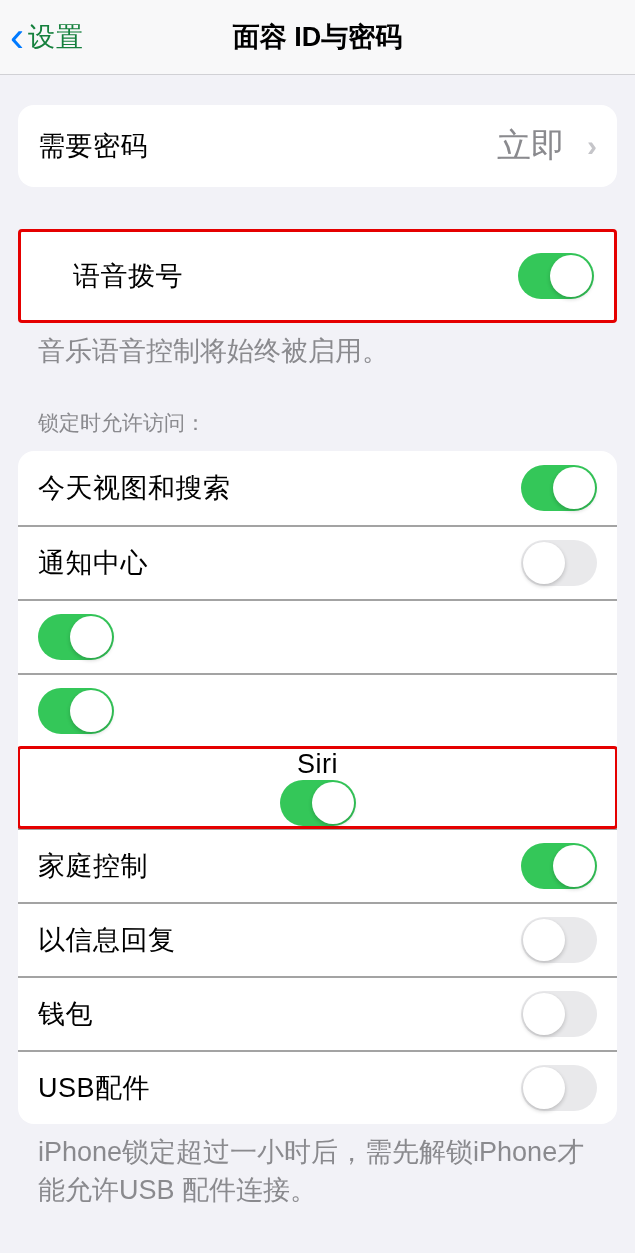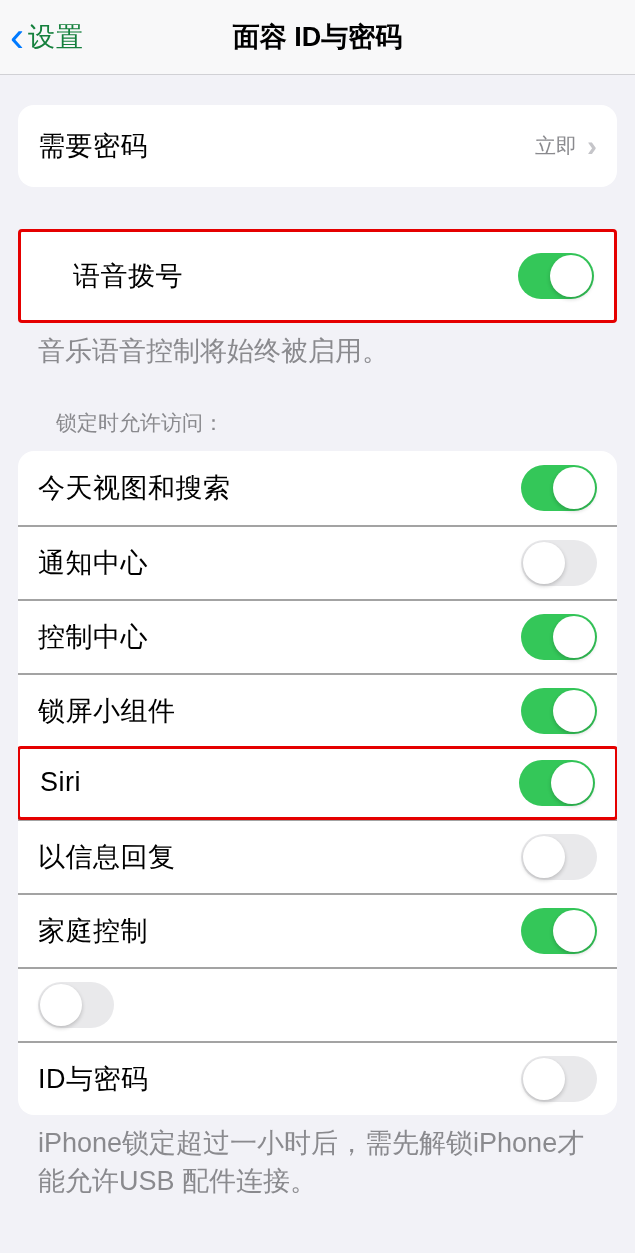--- a/index.html
+++ b/index.html
@@ -74,29 +74,30 @@
     .row:first-child {
       border-top: none;
     }
     .row.boxed-red-inner {
       border: 3px solid #e50000;
       border-radius: 4px;
       margin: -1px -1px;
       position: relative;
       z-index: 1;
       border-top: 3px solid #e50000 !important;
+      flex-direction: column;
     }
     .row-label {
       flex: 1;
       font-size: 27px;
       color: #000;
       letter-spacing: 0.5px;
     }
     .row-value {
-      font-size: 21px;
+      font-size: 34px;
       color: #8a8a8e;
       margin-right: 10px;
     }
     .chevron-right {
       color: #c5c5c9;
       font-size: 30px;
       font-weight: 600;
     }
     .toggle {
       width: 76px;
@@ -127,33 +128,34 @@
     .toggle.off .toggle-knob {
       left: 2px;
     }
     .footer-text {
       padding: 10px 38px 0 38px;
       font-size: 27px;
       color: #8a8a8e;
       line-height: 1.4;
     }
     .header-text {
-      padding: 24px 38px 6px 56px;
+      padding: 24px 38px 6px 38px;
       font-size: 21px;
       color: #8a8a8e;
     }
     .group.spaced {
       margin-top: 8px;
     }
     .group.first {
       margin-top: 30px;
       min-height: 82px;
     }
     .group.first .row {
       min-height: 82px;
+      gap: 12px;
     }
   </style>
 </head>
 <body>
 
 <div class="nav-bar">
   <div class="back-button">
     <span class="back-chevron">‹</span>
     <span class="back-label">设置</span>
   </div>
@@ -188,56 +190,55 @@
           <div class="toggle-knob"></div>
         </div>
       </div>
       <div class="row">
         <span class="row-label">通知中心</span>
         <div class="toggle off">
           <div class="toggle-knob"></div>
         </div>
       </div>
       <div class="row">
-        <span class="row-label">控制中心</span>
-        <div class="toggle on">
-          <div class="toggle-knob"></div>
-        </div>
-      </div>
-      <div class="row">
-        <span class="row-label">锁屏小组件</span>
+        <div class="toggle on">
+          <div class="toggle-knob"></div>
+        </div>
+      </div>
+      <div class="row">
         <div class="toggle on">
           <div class="toggle-knob"></div>
         </div>
       </div>
       <div class="row boxed-red-inner">
         <span class="row-label">Siri</span>
         <div class="toggle on">
           <div class="toggle-knob"></div>
         </div>
       </div>
       <div class="row">
+        <span class="row-label">家庭控制</span>
+        <div class="toggle on">
+          <div class="toggle-knob"></div>
+        </div>
+      </div>
+      <div class="row">
         <span class="row-label">以信息回复</span>
         <div class="toggle off">
           <div class="toggle-knob"></div>
         </div>
       </div>
       <div class="row">
-        <span class="row-label">家庭控制</span>
-        <div class="toggle on">
-          <div class="toggle-knob"></div>
-        </div>
-      </div>
-      <div class="row">
-        <div class="toggle off">
-          <div class="toggle-knob"></div>
-        </div>
-      </div>
-      <div class="row">
-        <span class="row-label">ID与密码</span>
+        <span class="row-label">钱包</span>
+        <div class="toggle off">
+          <div class="toggle-knob"></div>
+        </div>
+      </div>
+      <div class="row">
+        <span class="row-label">USB配件</span>
         <div class="toggle off">
           <div class="toggle-knob"></div>
         </div>
       </div>
     </div>
   <div class="footer-text">iPhone锁定超过一小时后，需先解锁iPhone才能允许USB 配件连接。</div>
 
 </div>
 
 </body></html>

